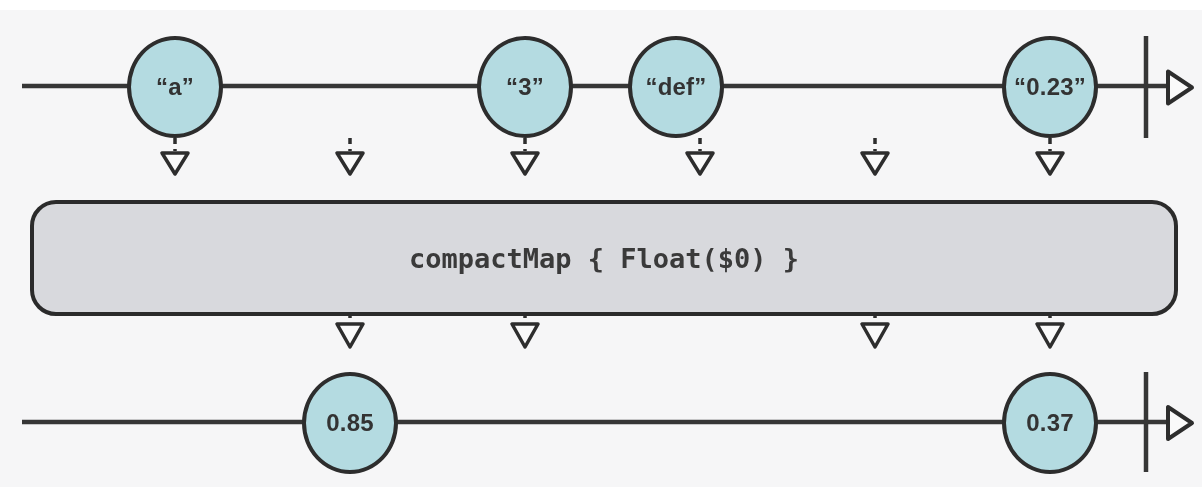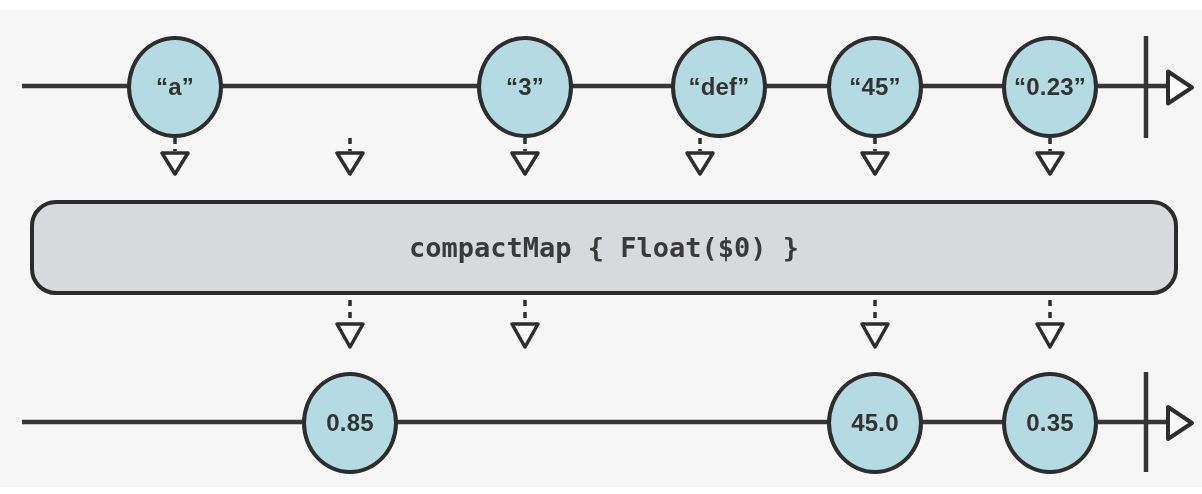--- a/index.html
+++ b/index.html
@@ -44,30 +44,30 @@
     font-size: 24px;
     font-weight: bold;
     color: #333333;
     letter-spacing: 0.2px;
   }
   .marble.top    { top: 36px; }
   .marble.bottom { top: 372px; }
   .m-x175  { left: 127px; }
   .m-x350  { left: 302px; }
   .m-x525  { left: 477px; }
-  .m-x700  { left: 671px; }
+  .m-x700  { left: 628px; }
   .m-x875  { left: 827px; }
   .m-x1050 { left: 1002px; text-align: right; }
   .operator-box {
     position: absolute;
     box-sizing: border-box;
     left: 30px;
     top: 200px;
     width: 1148px;
-    height: 95px;
+    height: 116px;
     background: #d8d9dd;
     border: 4px solid #2b2b2b;
     border-radius: 26px;
     display: flex;
     align-items: center;
     justify-content: center;
     font-family: "DejaVu Sans Mono", monospace;
     font-size: 27px;
     font-weight: 600;
     color: #3a3a3a;
@@ -113,21 +113,19 @@
     </g>
 
     <line x1="22" y1="422" x2="1168" y2="422" stroke="#363636" stroke-width="4.5"></line>
     <line x1="1146" y1="372" x2="1146" y2="472" stroke="#363636" stroke-width="4.5"></line>
     <path d="M 1168 407 L 1168 439 L 1192 423 Z" fill="#fafafa" stroke="#2d2d2d" stroke-width="4" stroke-linejoin="round"></path>
   </svg>
 
   <div class="marble top m-x175">“a”</div>
   <div class="marble top m-x525">“3”</div>
   <div class="marble top m-x700">“def”</div>
-  <div class="marble top m-x875">“45”</div>
   <div class="marble top m-x1050">“0.23”</div>
 
   <div class="operator-box">compactMap { Float($0) }</div>
 
   <div class="marble bottom m-x350">0.85</div>
-  <div class="marble bottom m-x875">45.0</div>
-  <div class="marble bottom m-x1050">0.35</div>
+  <div class="marble bottom m-x1050">0.37</div>
 </div>
 
 </body></html>

